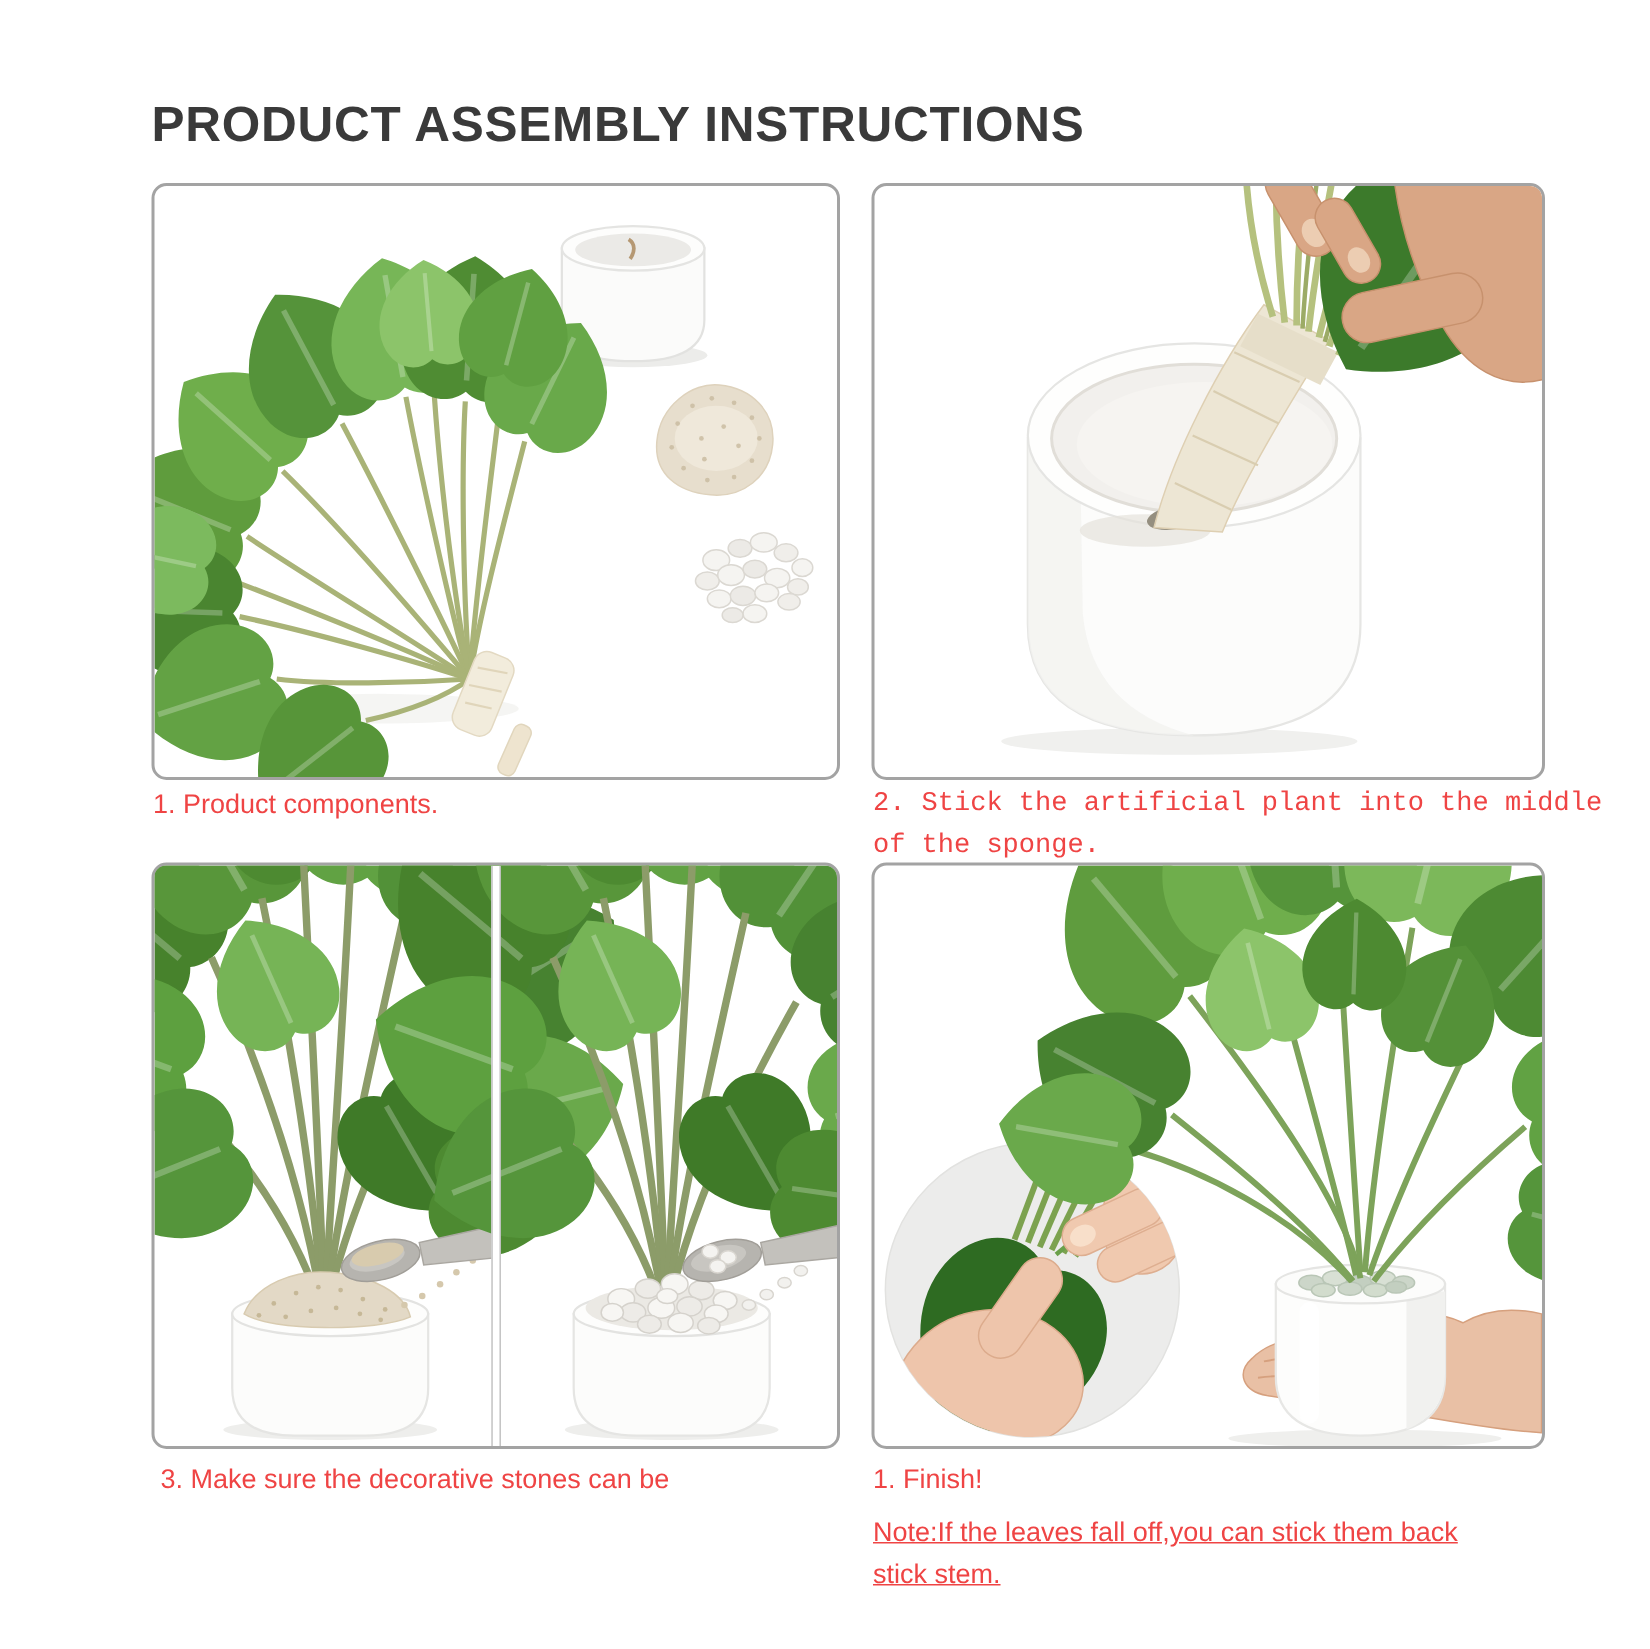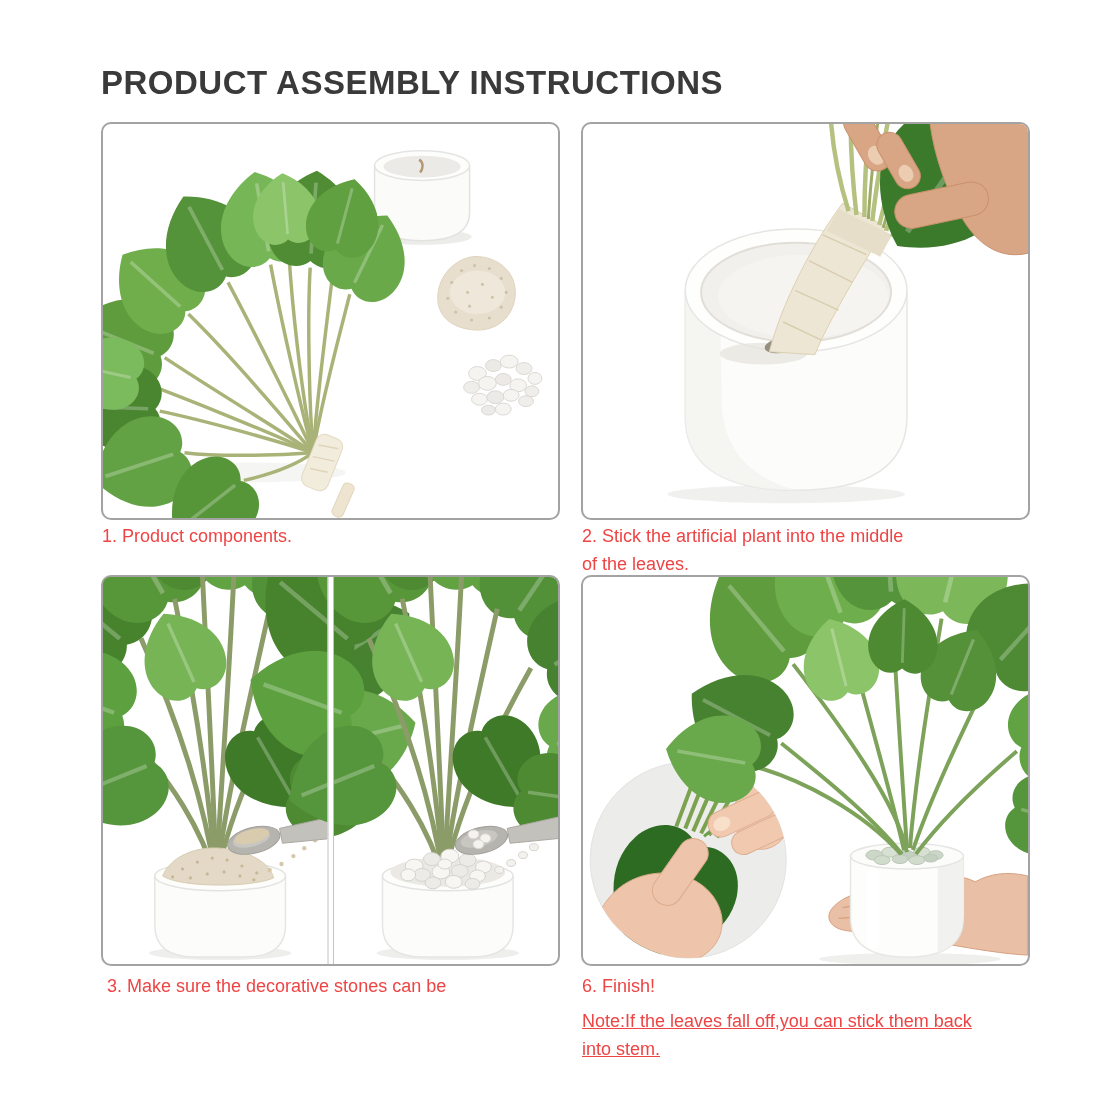--- a/index.html
+++ b/index.html
@@ -9,21 +9,21 @@
          color:#3a3a3a;letter-spacing:0.5px;white-space:nowrap;}
   .panel{position:absolute;border:2px solid #a3a3a3;border-radius:10px;overflow:hidden;
          background:#ffffff;box-sizing:border-box;margin:0;}
   .panel svg{display:block;width:100%;height:100%;}
   #panel-1{left:85px;top:122px;width:459px;height:398px;}
   #panel-2{left:565px;top:122px;width:449px;height:398px;}
   #panel-3{left:85px;top:575px;width:459px;height:391px;}
   #panel-4{left:565px;top:575px;width:449px;height:391px;}
   .cap{position:absolute;font-size:18px;line-height:28px;color:#ef4444;}
   #cap-1{left:86px;top:522px;width:458px;}
-  #cap-2{left:566px;top:522px;width:470px;}
+  #cap-2{left:566px;top:522px;width:470px;font-family:Liberation Mono, monospace;}
   #cap-3{left:91px;top:972px;width:458px;}
   #cap-4{left:566px;top:972px;width:490px;}
   .cap .line{white-space:nowrap;}
   .cap .note{margin-top:7px;text-decoration:underline;}
 </style>
 </head>
 <body>
 
 <div class="page">
 
@@ -366,26 +366,26 @@
         <use href="#leaf" transform="translate(432,232) rotate(105) scale(1.35)" fill="#55953b"></use>
       </g>
     </svg>
   </figure>
 
   <div class="cap" id="cap-1">
     <div class="line">1. Product components.</div>
   </div>
   <div class="cap" id="cap-2">
     <div class="line">2. Stick the artificial plant into the middle</div>
-    <div class="line">of the leaves.</div>
+    <div class="line">of the sponge.</div>
   </div>
   <div class="cap" id="cap-3">
     <div class="line">3. Make sure the decorative stones can be</div>
   </div>
   <div class="cap" id="cap-4">
-    <div class="line">6. Finish!</div>
+    <div class="line">1. Finish!</div>
     <div class="note">
       <div class="line">Note:If the leaves fall off,you can stick them back</div>
-      <div class="line">into stem.</div>
+      <div class="line">stick stem.</div>
     </div>
   </div>
 
 </div>
 
 </body></html>

